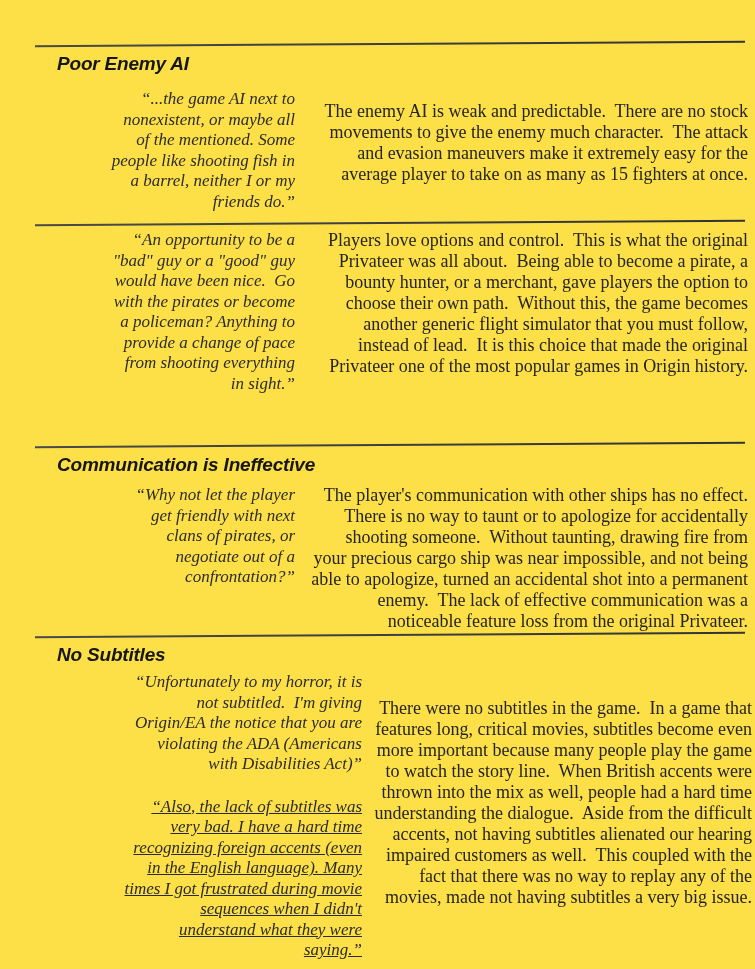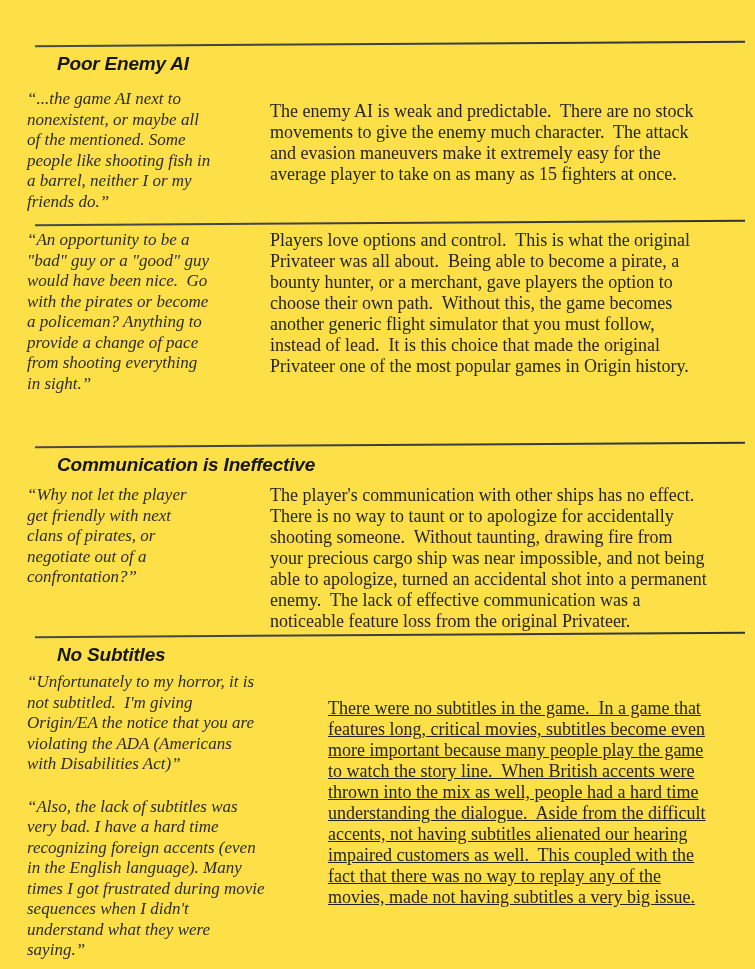--- a/index.html
+++ b/index.html
@@ -27,21 +27,21 @@
   .heading {
     margin: 8px 0 0 57px;
     font-family: "Liberation Sans", sans-serif;
     font-style: italic;
     font-weight: bold;
     font-size: 19px;
     line-height: 22px;
     color: #161616;
     letter-spacing: -0.2px;
   }
-  .cols { display: flex; align-items: flex-start; padding-left: 27px; }
+  .cols { display: flex; align-items: flex-start; padding-left: 67px; text-align: right; }
   .s1 .cols { margin-top: 14px; }
   .s2 .cols { margin-top: 6px; }
   .s3 .cols { margin-top: 9px; }
   .s4 .cols { margin-top: 6px; }
   .quote-col {
     flex: none;
     width: 228px;
     font-style: italic;
     font-size: 17px;
     line-height: 20.5px;
@@ -49,23 +49,23 @@
   }
   .body-col {
     width: 438px;
     margin-left: 15px;
     font-size: 18px;
     line-height: 21px;
     color: #242424;
   }
   .s1 .body-col { margin-top: 12px; }
   .s4 .quote-col { width: 295px; }
-  .s4 .body-col { width: 384px; margin-left: 6px; margin-top: 26px; text-decoration: underline; }
+  .s4 .body-col { width: 384px; margin-left: 6px; margin-top: 26px; }
   .q, .b { margin: 0; white-space: pre-wrap; }
-  .q + .q { margin-top: 22px; }
+  .q + .q { margin-top: 22px; text-decoration: underline; }
 </style>
 </head>
 <body>
 
 <div class="page">
 
   <section class="section s1">
     <div class="rule"></div>
     <div class="heading">Poor Enemy AI</div>
     <div class="cols">

